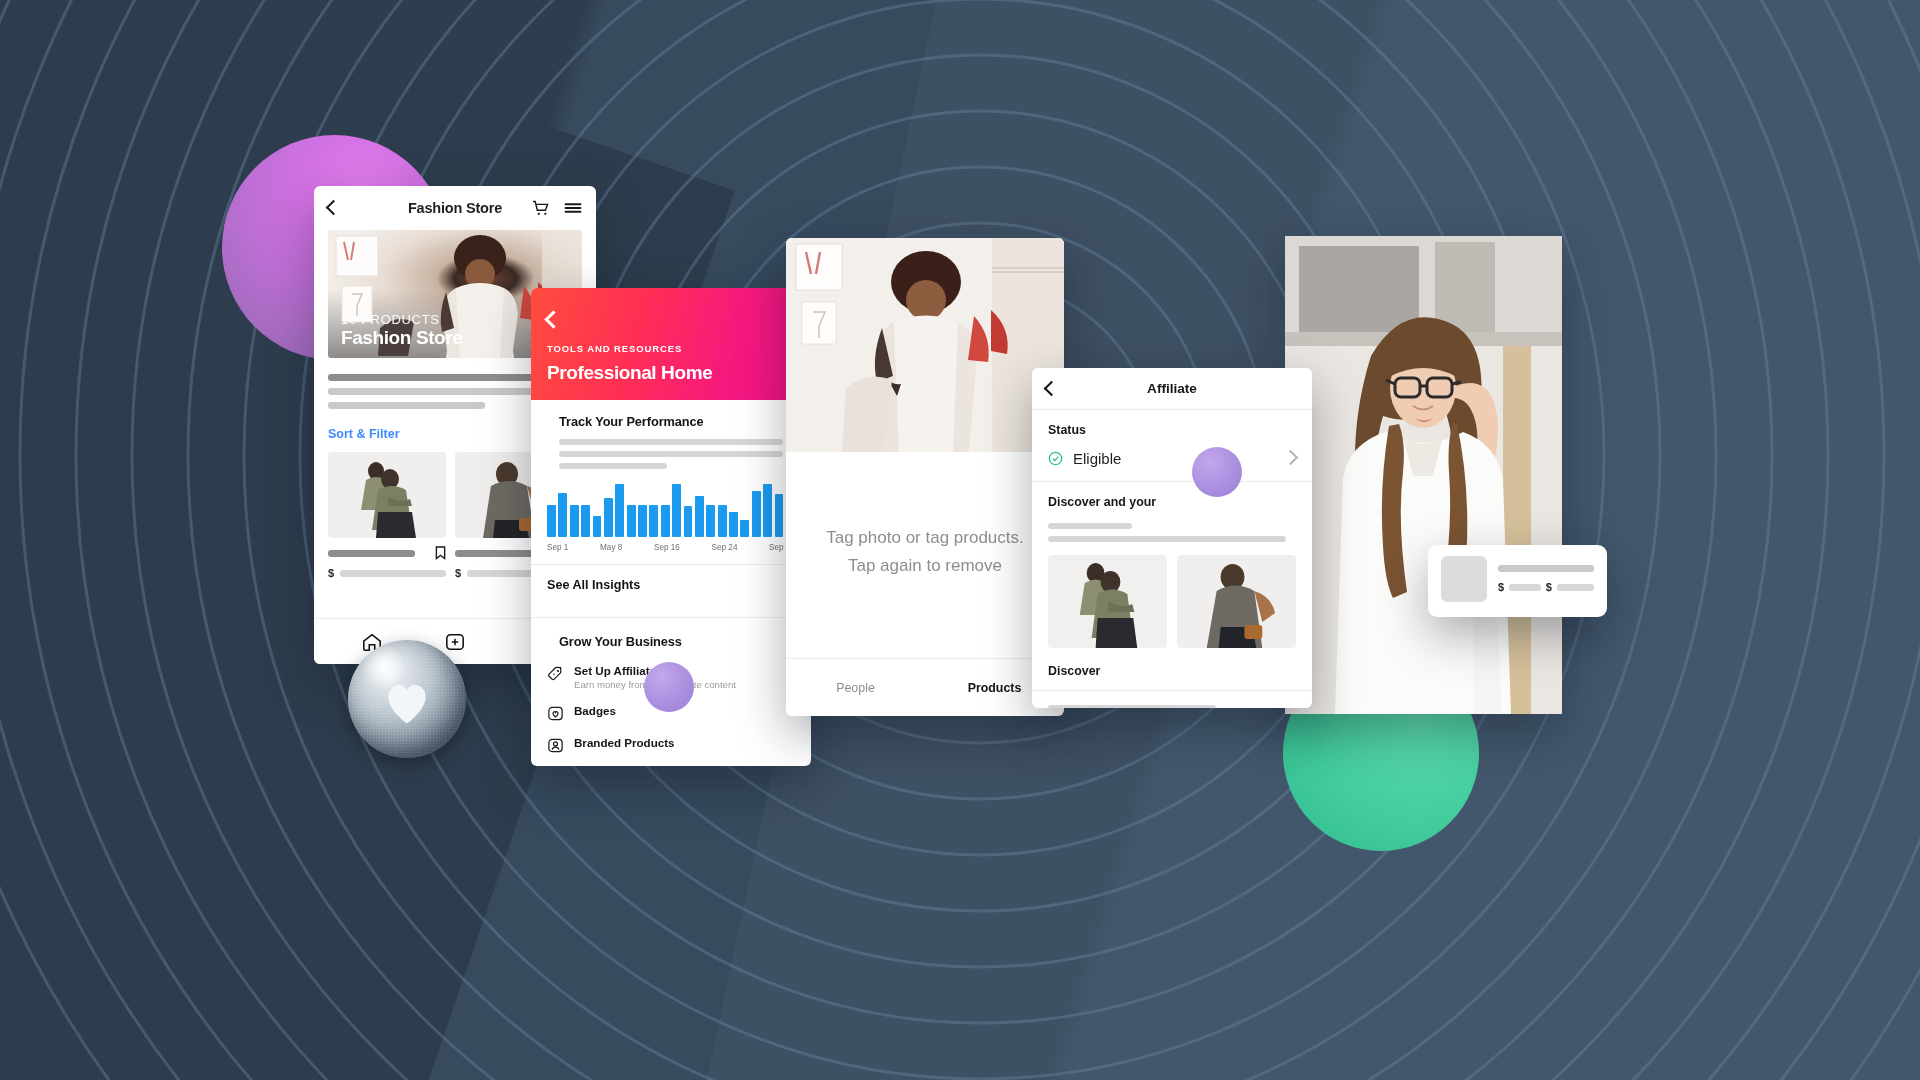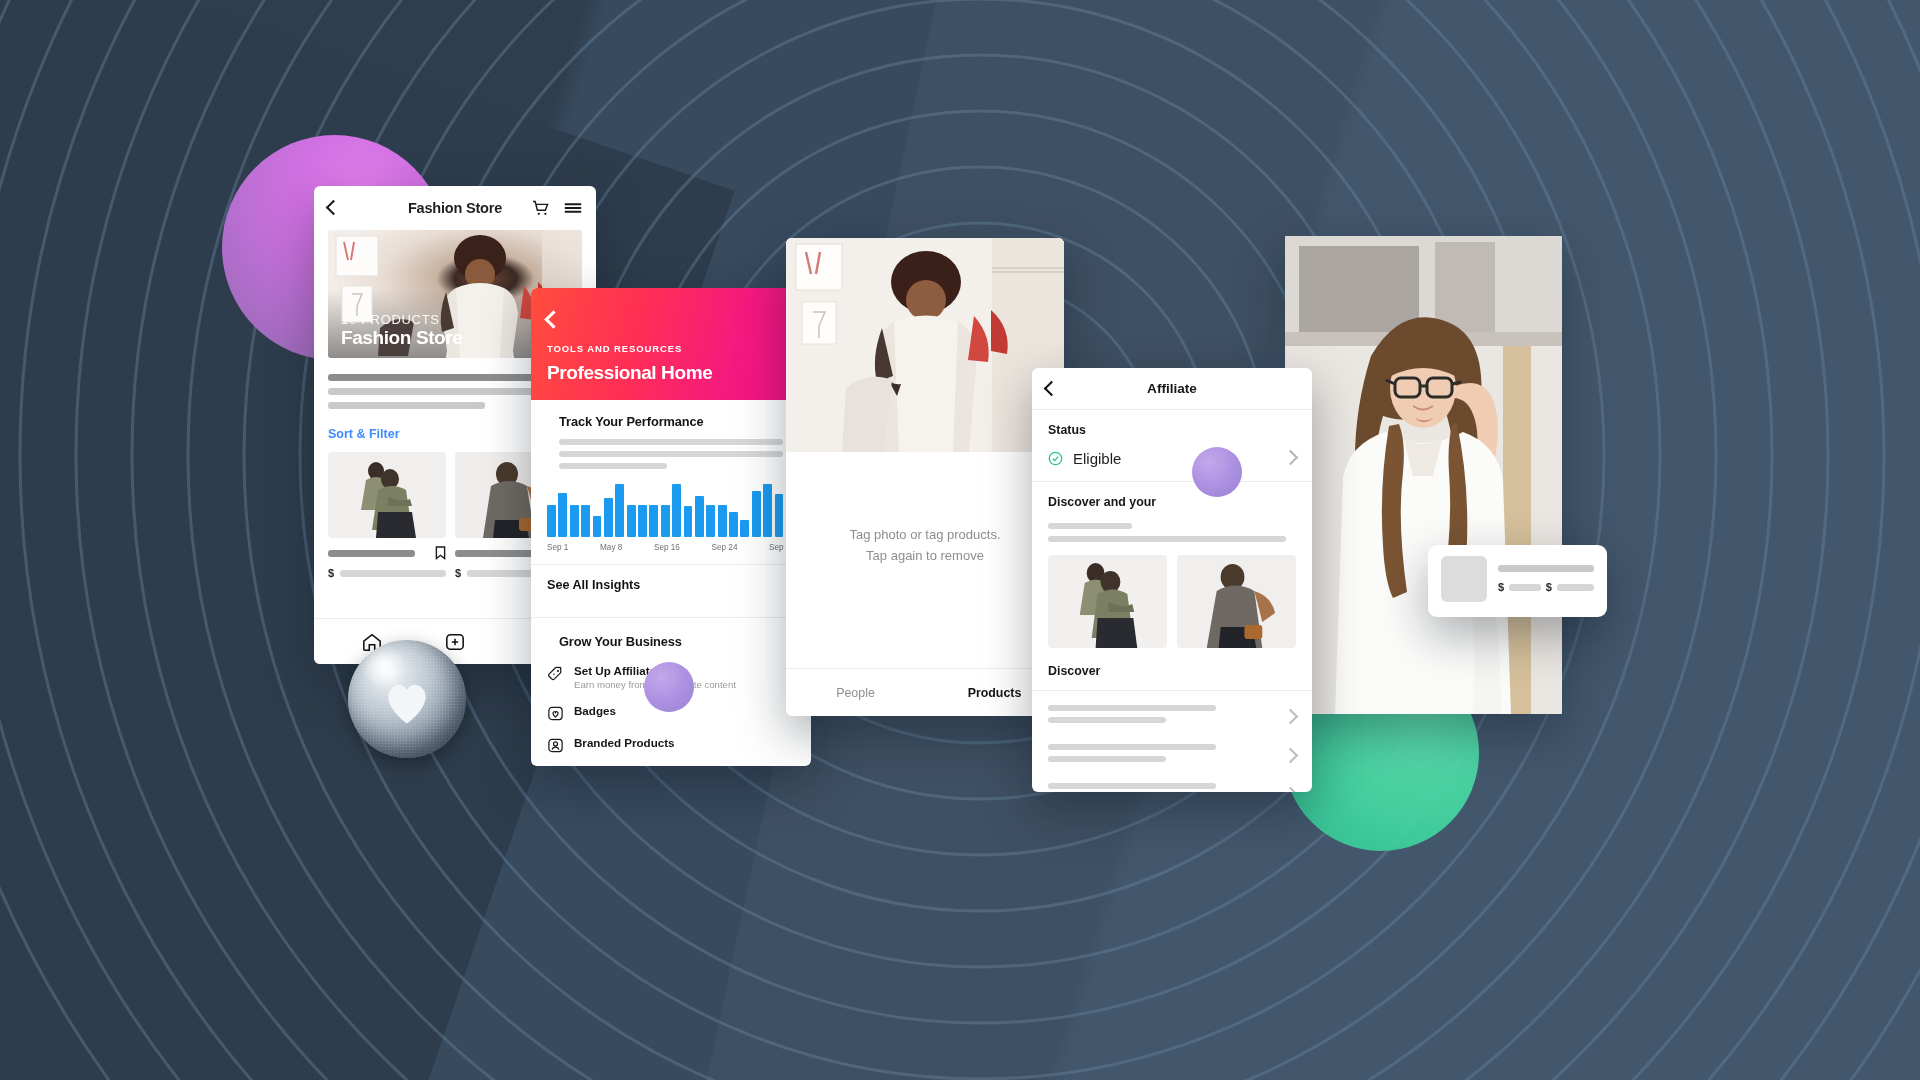--- a/index.html
+++ b/index.html
@@ -178,32 +178,32 @@
   #p-tags .nav .done { margin-left:auto; z-index:2; font-size: 13.5px; font-weight: 700; color:#3d8bff; }
   #p-tags .photo {
     height: 214px;
     background:
       radial-gradient(ellipse at 47% 30%, #5d3a26 0%, #3a2620 11%, #c4ab99 19%, #efe7e0 44%, #f6f2ee 72%),
       linear-gradient(115deg,#f2ece7,#e2d8d0);
     position: relative;
   }
   #p-tags .hint {
     position:absolute; left:0; right:0; top: 286px; text-align:center;
-    font-size: 13px; color:#8e8e8e; line-height: 1.65;
+    font-size: 17px; color:#8e8e8e; line-height: 1.65;
   }
   #p-tags .seg {
-    position:absolute; bottom:0; left:0; right:0; height: 48px;
+    position:absolute; bottom:0; left:0; right:0; height: 58px;
     border-top: 1px solid #ececec; display:flex;
   }
   #p-tags .seg div { flex:1; display:flex; align-items:center; justify-content:center; font-size: 12.4px; }
   #p-tags .seg .inactive { color:#8e8e8e; font-weight: 400; }
   #p-tags .seg .active { color:#141414; font-weight: 700; }
 
   
-  #p-aff { left: 1032px; top: 368px; width: 280px; height: 424px; }
+  #p-aff { left: 1032px; top: 368px; width: 280px; height: 340px; }
   #p-aff .nav { height: 42px; position:relative; display:flex; align-items:center; padding: 0 14px; border-bottom: 1px solid #ececec; }
   #p-aff .nav .title { position:absolute; left:0; right:0; text-align:center; font-size: 13.6px; font-weight: 700; color:#171717; }
   #p-aff .sect { padding: 13px 16px 0; }
   #p-aff .sec-t { font-size: 12.4px; font-weight: 700; color:#171717; }
   #p-aff .statusrow { display:flex; align-items:center; gap:10px; padding: 12px 16px 14px; }
   .check-circle { width: 15px; height: 15px; flex:0 0 15px; }
   #p-aff .statusrow .st { font-size: 15px; color:#1f1f1f; }
   #p-aff .statusrow .chev { margin-left:auto; color:#b5b5b5; }
   #p-aff .hr { height:1px; background:#ececec; }
   #p-aff .lines { padding: 14px 16px 0; }

